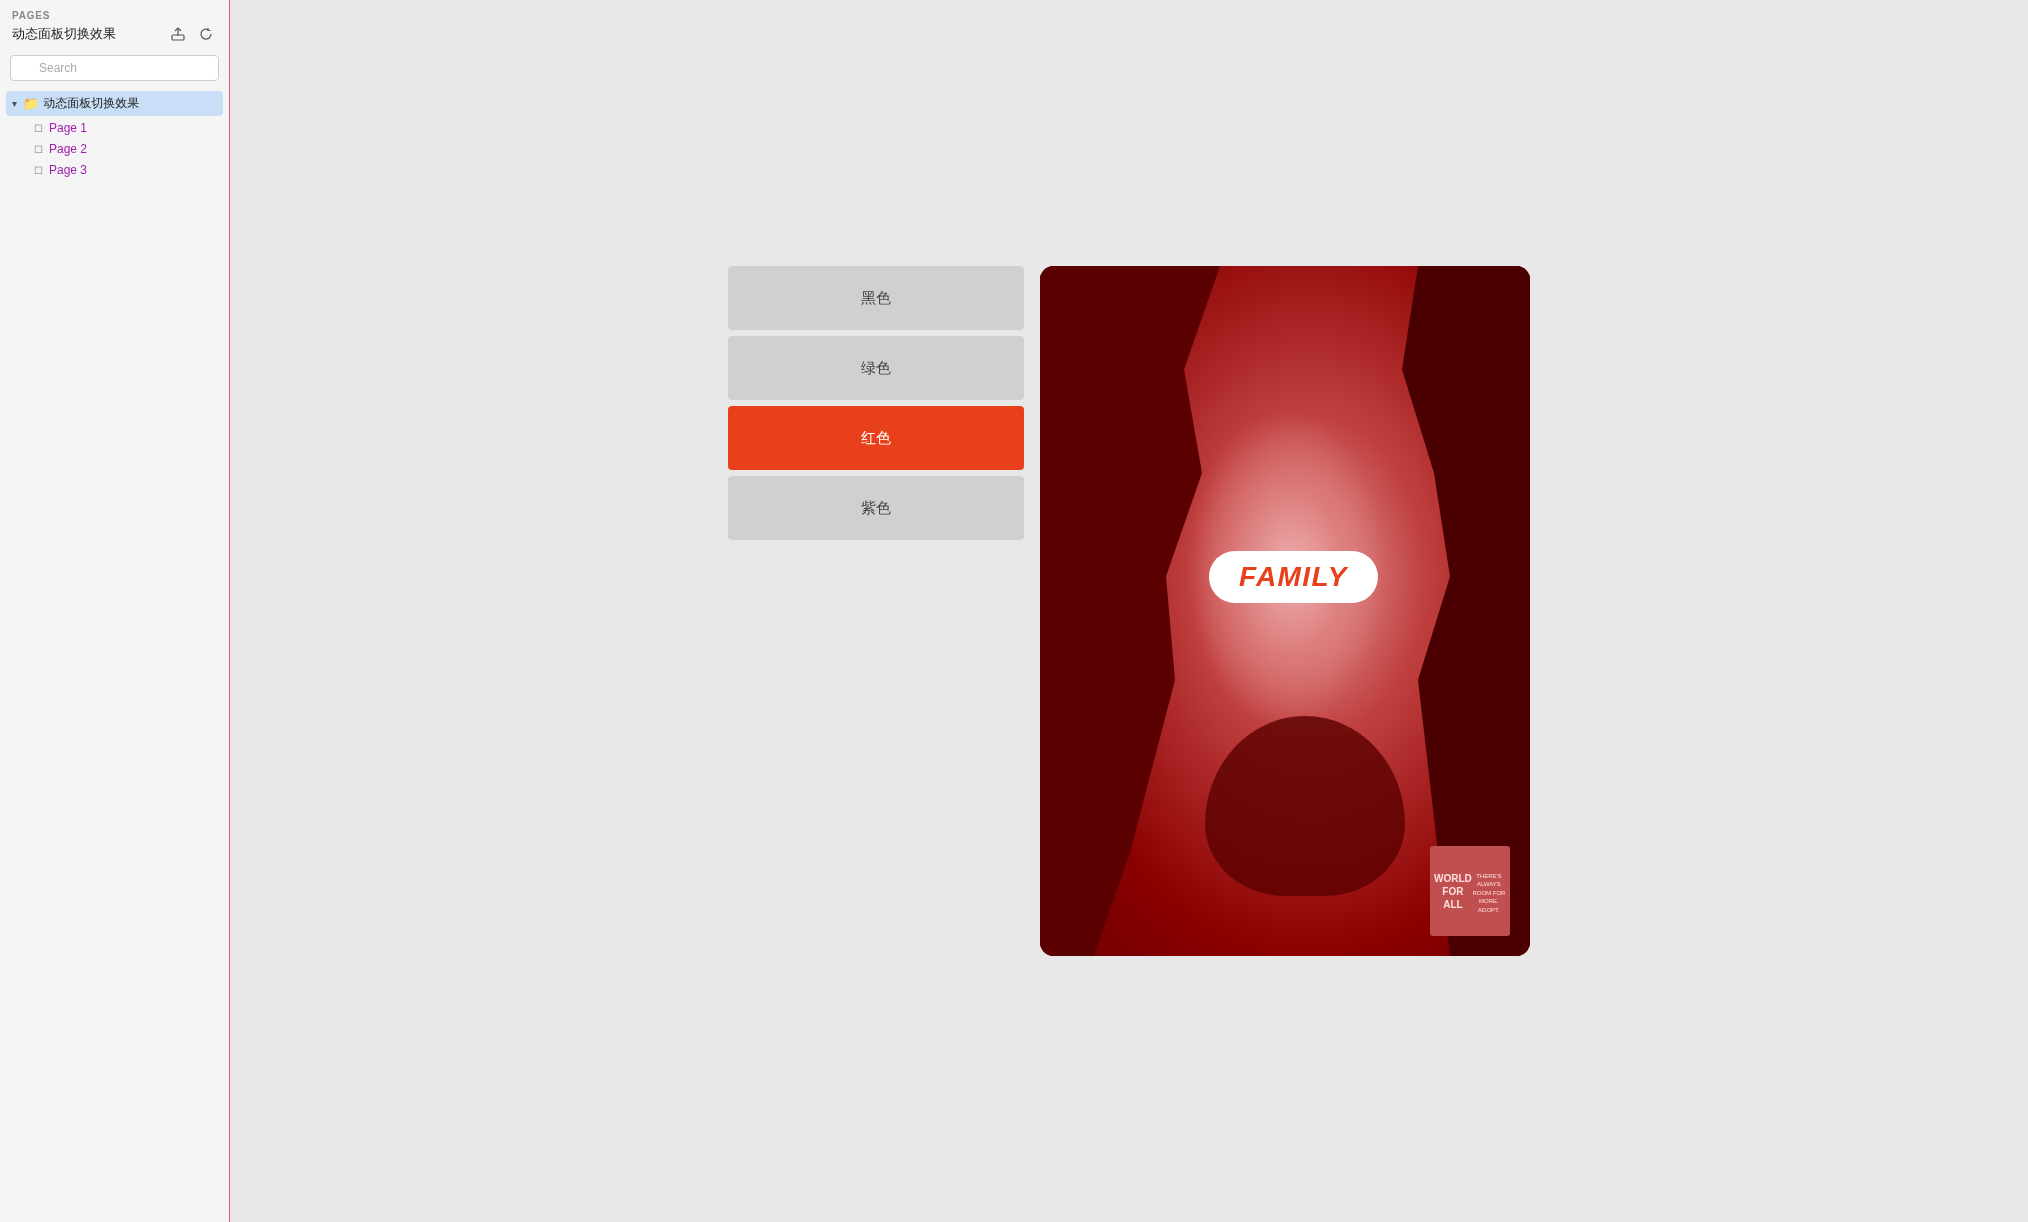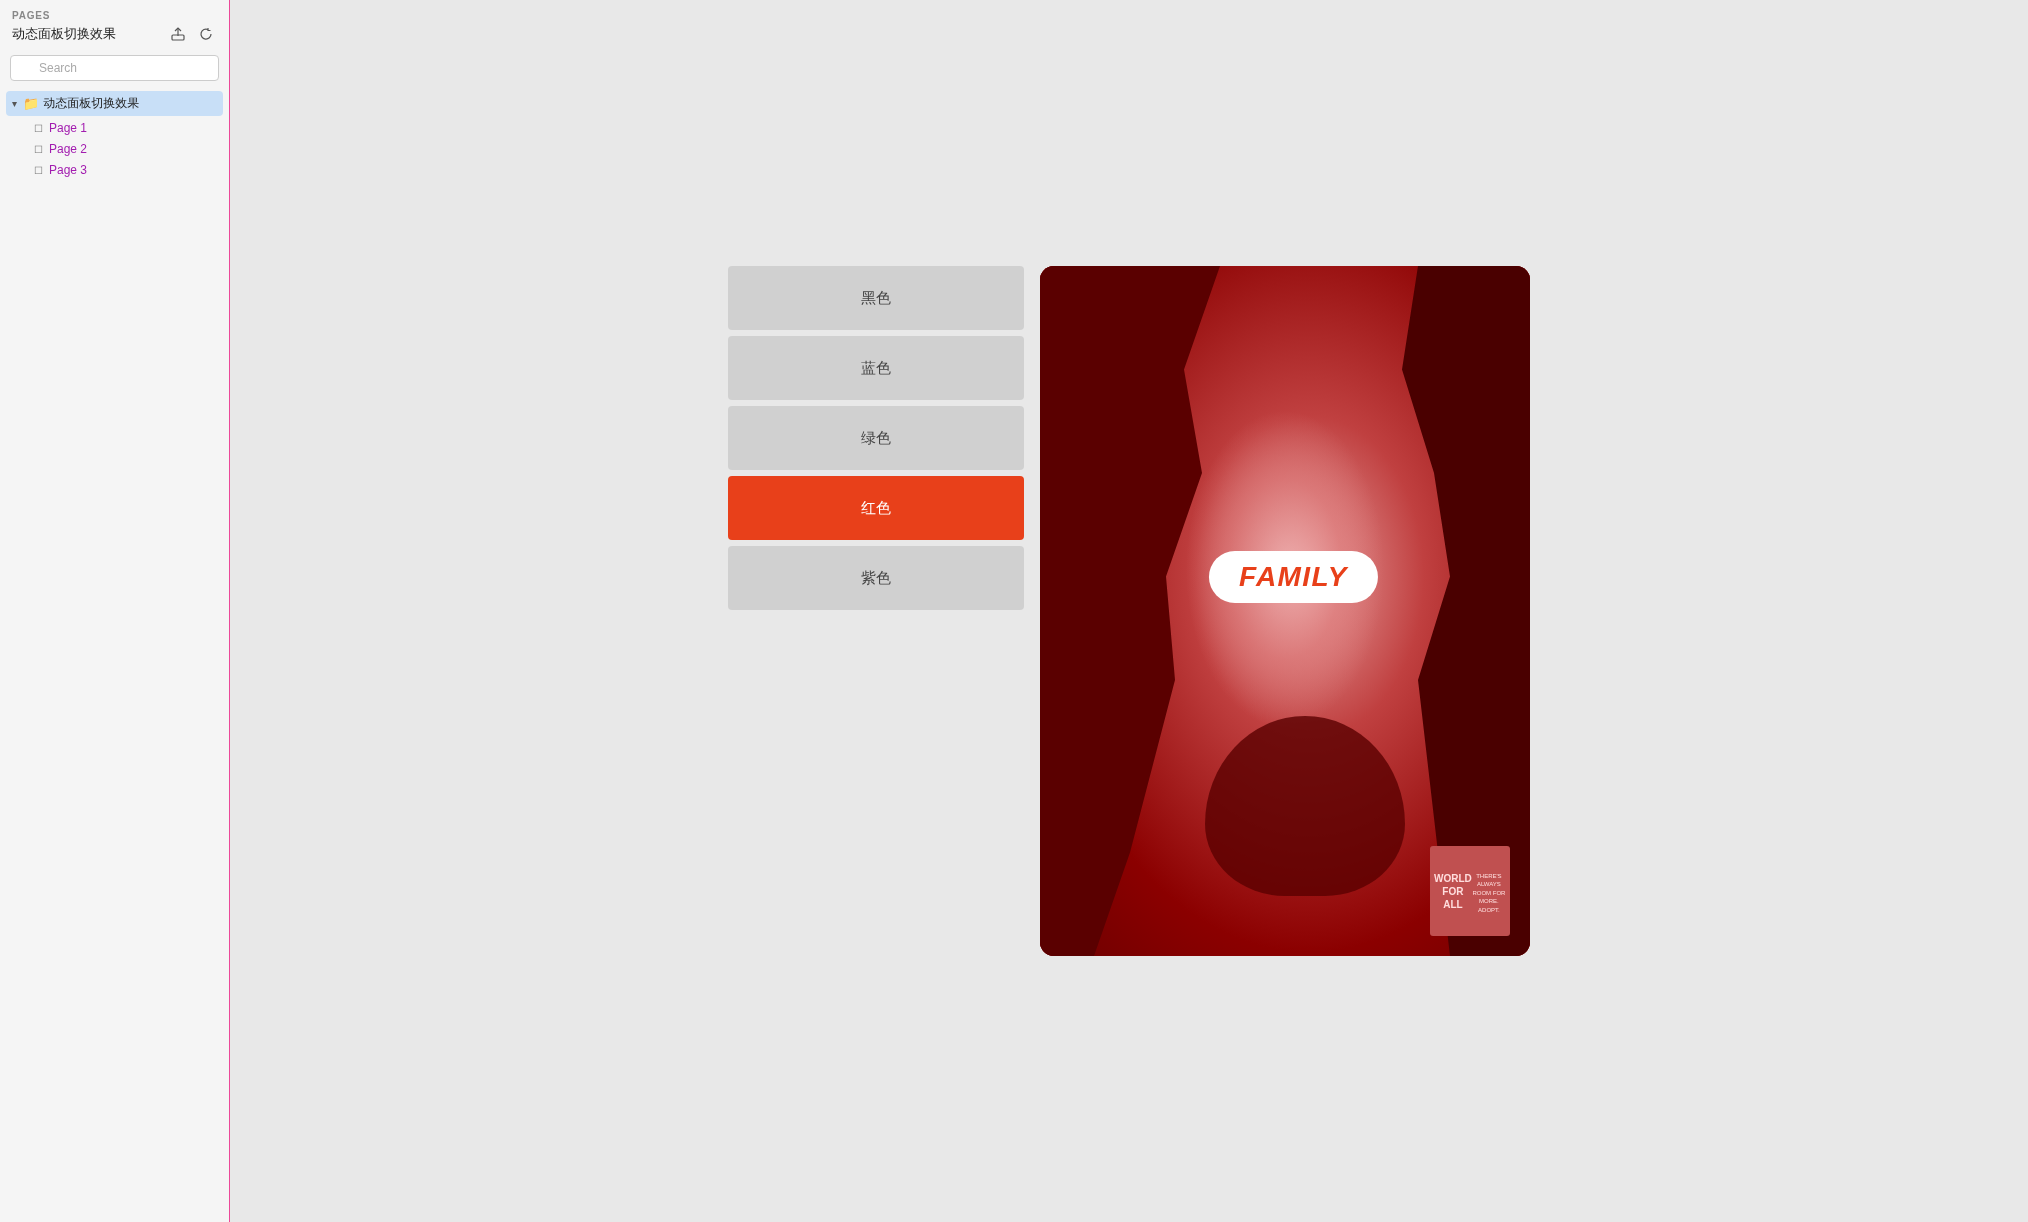--- a/index.html
+++ b/index.html
@@ -345,23 +345,20 @@
 </div>
 
 <div class="main-content">
   <div class="canvas-area">
 
     <div class="color-buttons-panel">
       <button class="color-btn color-btn-gray">
         <span>黑色</span>
       </button>
       <button class="color-btn color-btn-gray">
-        <span>蓝色</span>
-      </button>
-      <button class="color-btn color-btn-gray">
         <span>绿色</span>
       </button>
       <button class="color-btn color-btn-red">
         <span>红色</span>
       </button>
       <button class="color-btn color-btn-gray">
         <span>紫色</span>
       </button>
     </div>
 

